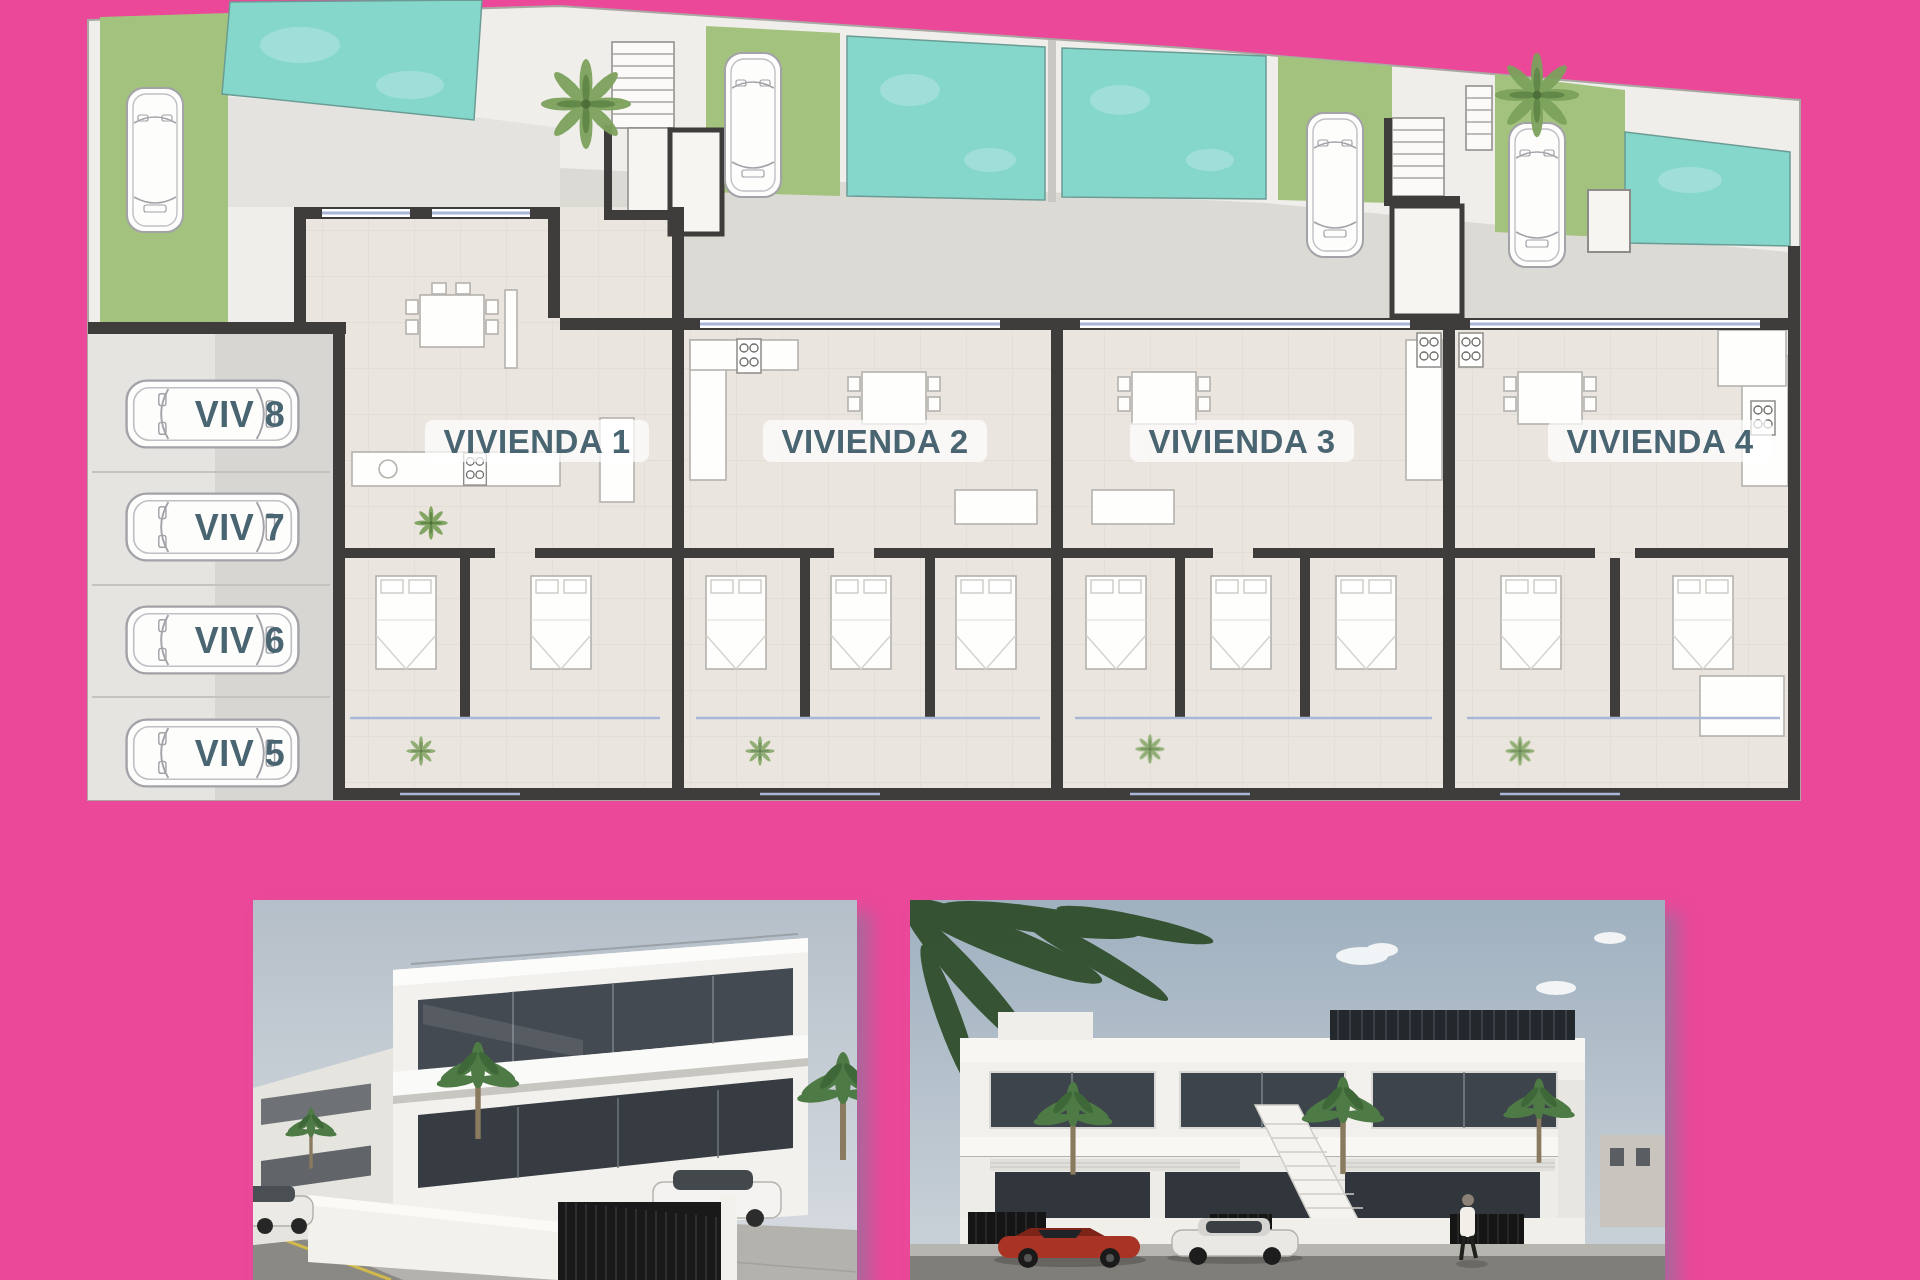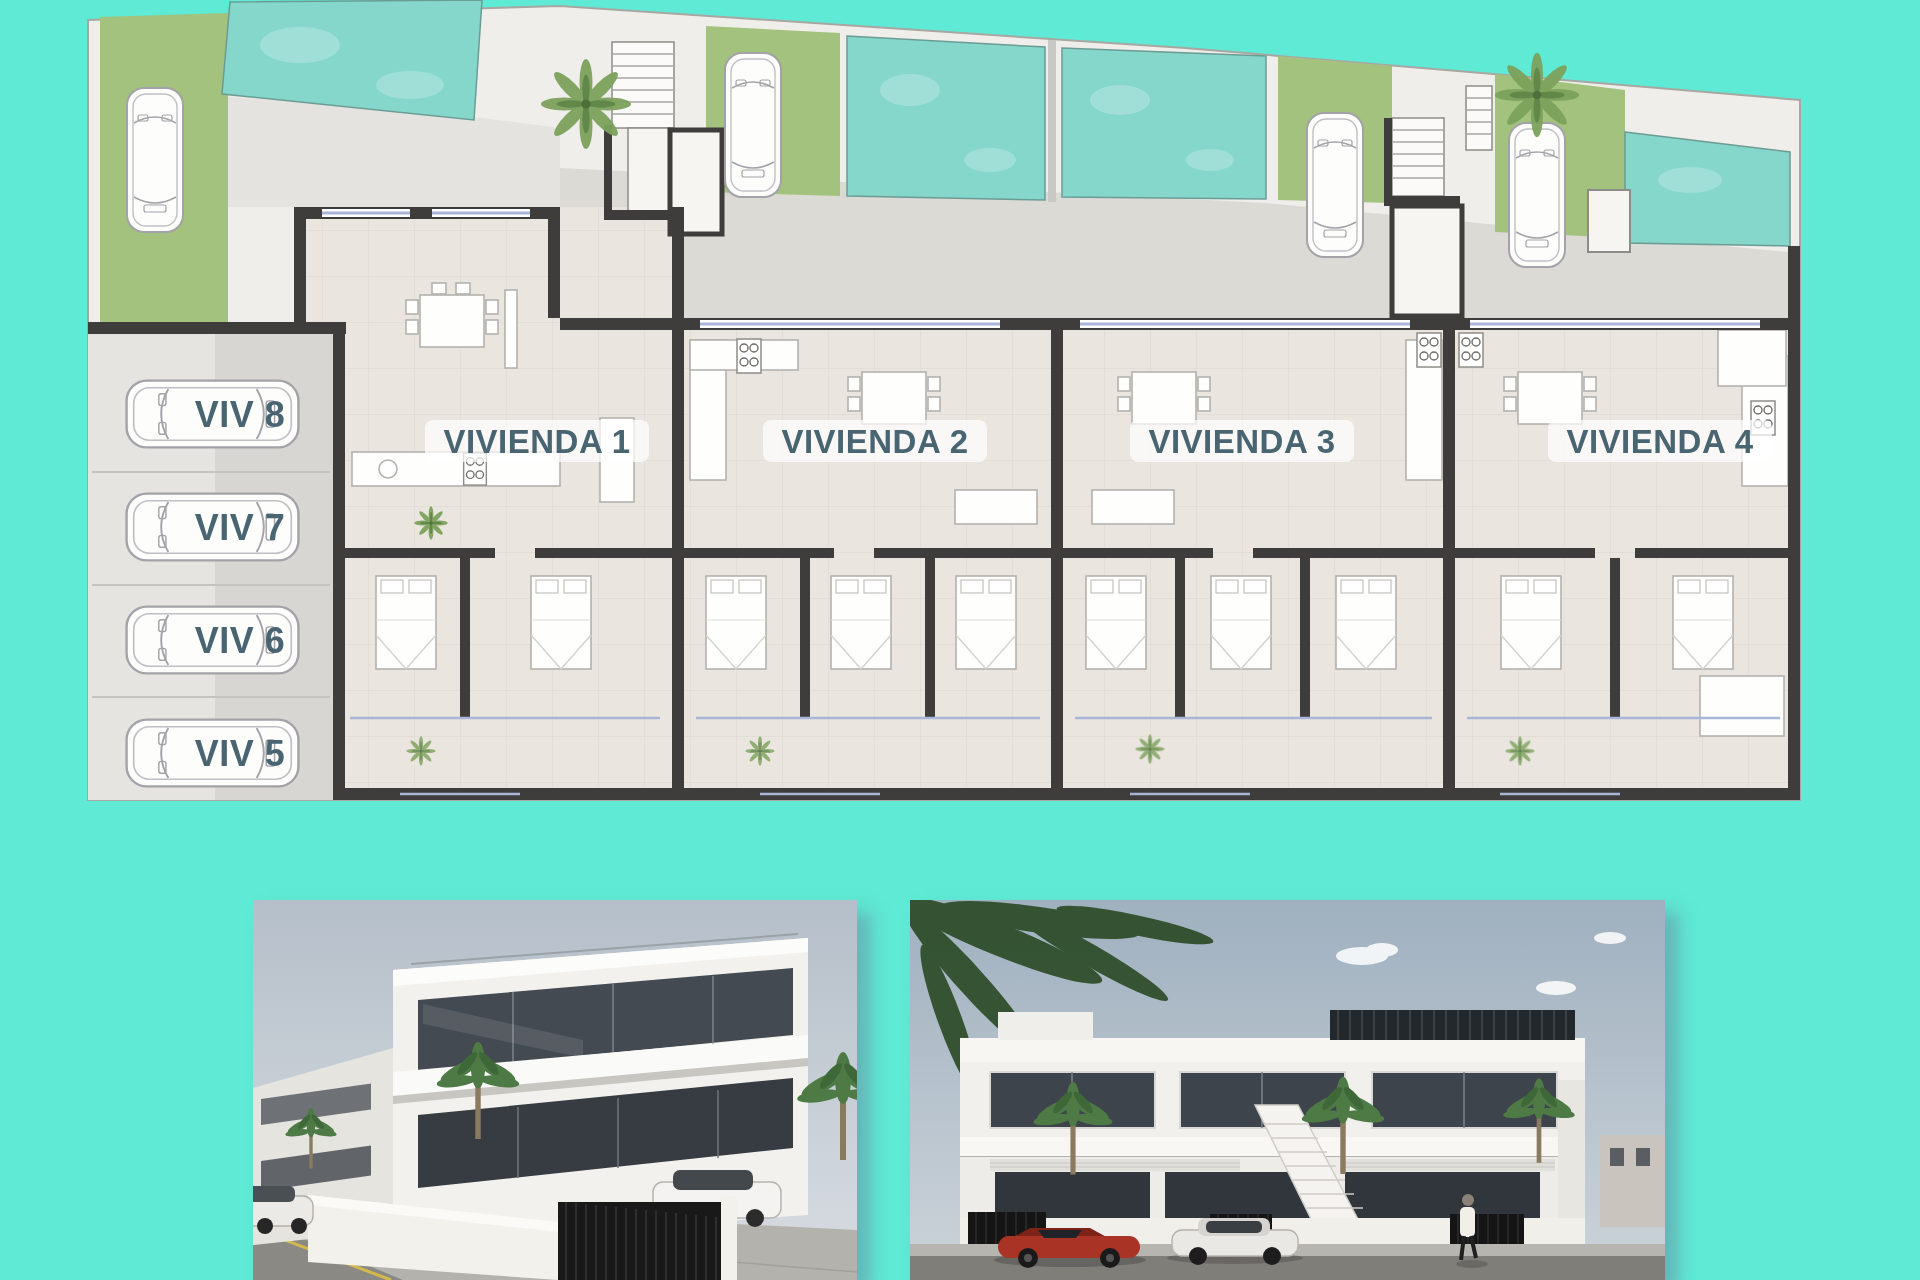--- a/index.html
+++ b/index.html
@@ -1,16 +1,16 @@
 <!DOCTYPE html>
 <html><head>
 <meta charset="utf-8">
 <style>
   html,body{margin:0;padding:0;background:#ffffff;}
-  .canvas{position:relative;width:1920px;height:1280px;background:#5eead4;overflow:hidden;
+  .canvas{position:relative;width:1920px;height:1280px;background:#ec4899;overflow:hidden;
           font-family:"Liberation Sans",sans-serif;}
   #floorplan{position:absolute;left:0;top:0;}
   .render{position:absolute;top:900px;box-shadow:14px 12px 16px rgba(109,131,157,.5);}
   .render svg{display:block;}
   #render-left{left:253px;width:604px;height:380px;}
   #render-right{left:910px;width:755px;height:380px;}
   text.unit-label{font:700 33px "Liberation Sans",sans-serif;letter-spacing:.5px;}
   text.park-label{font:700 36px "Liberation Sans",sans-serif;letter-spacing:.5px;}
 </style>
 </head>

